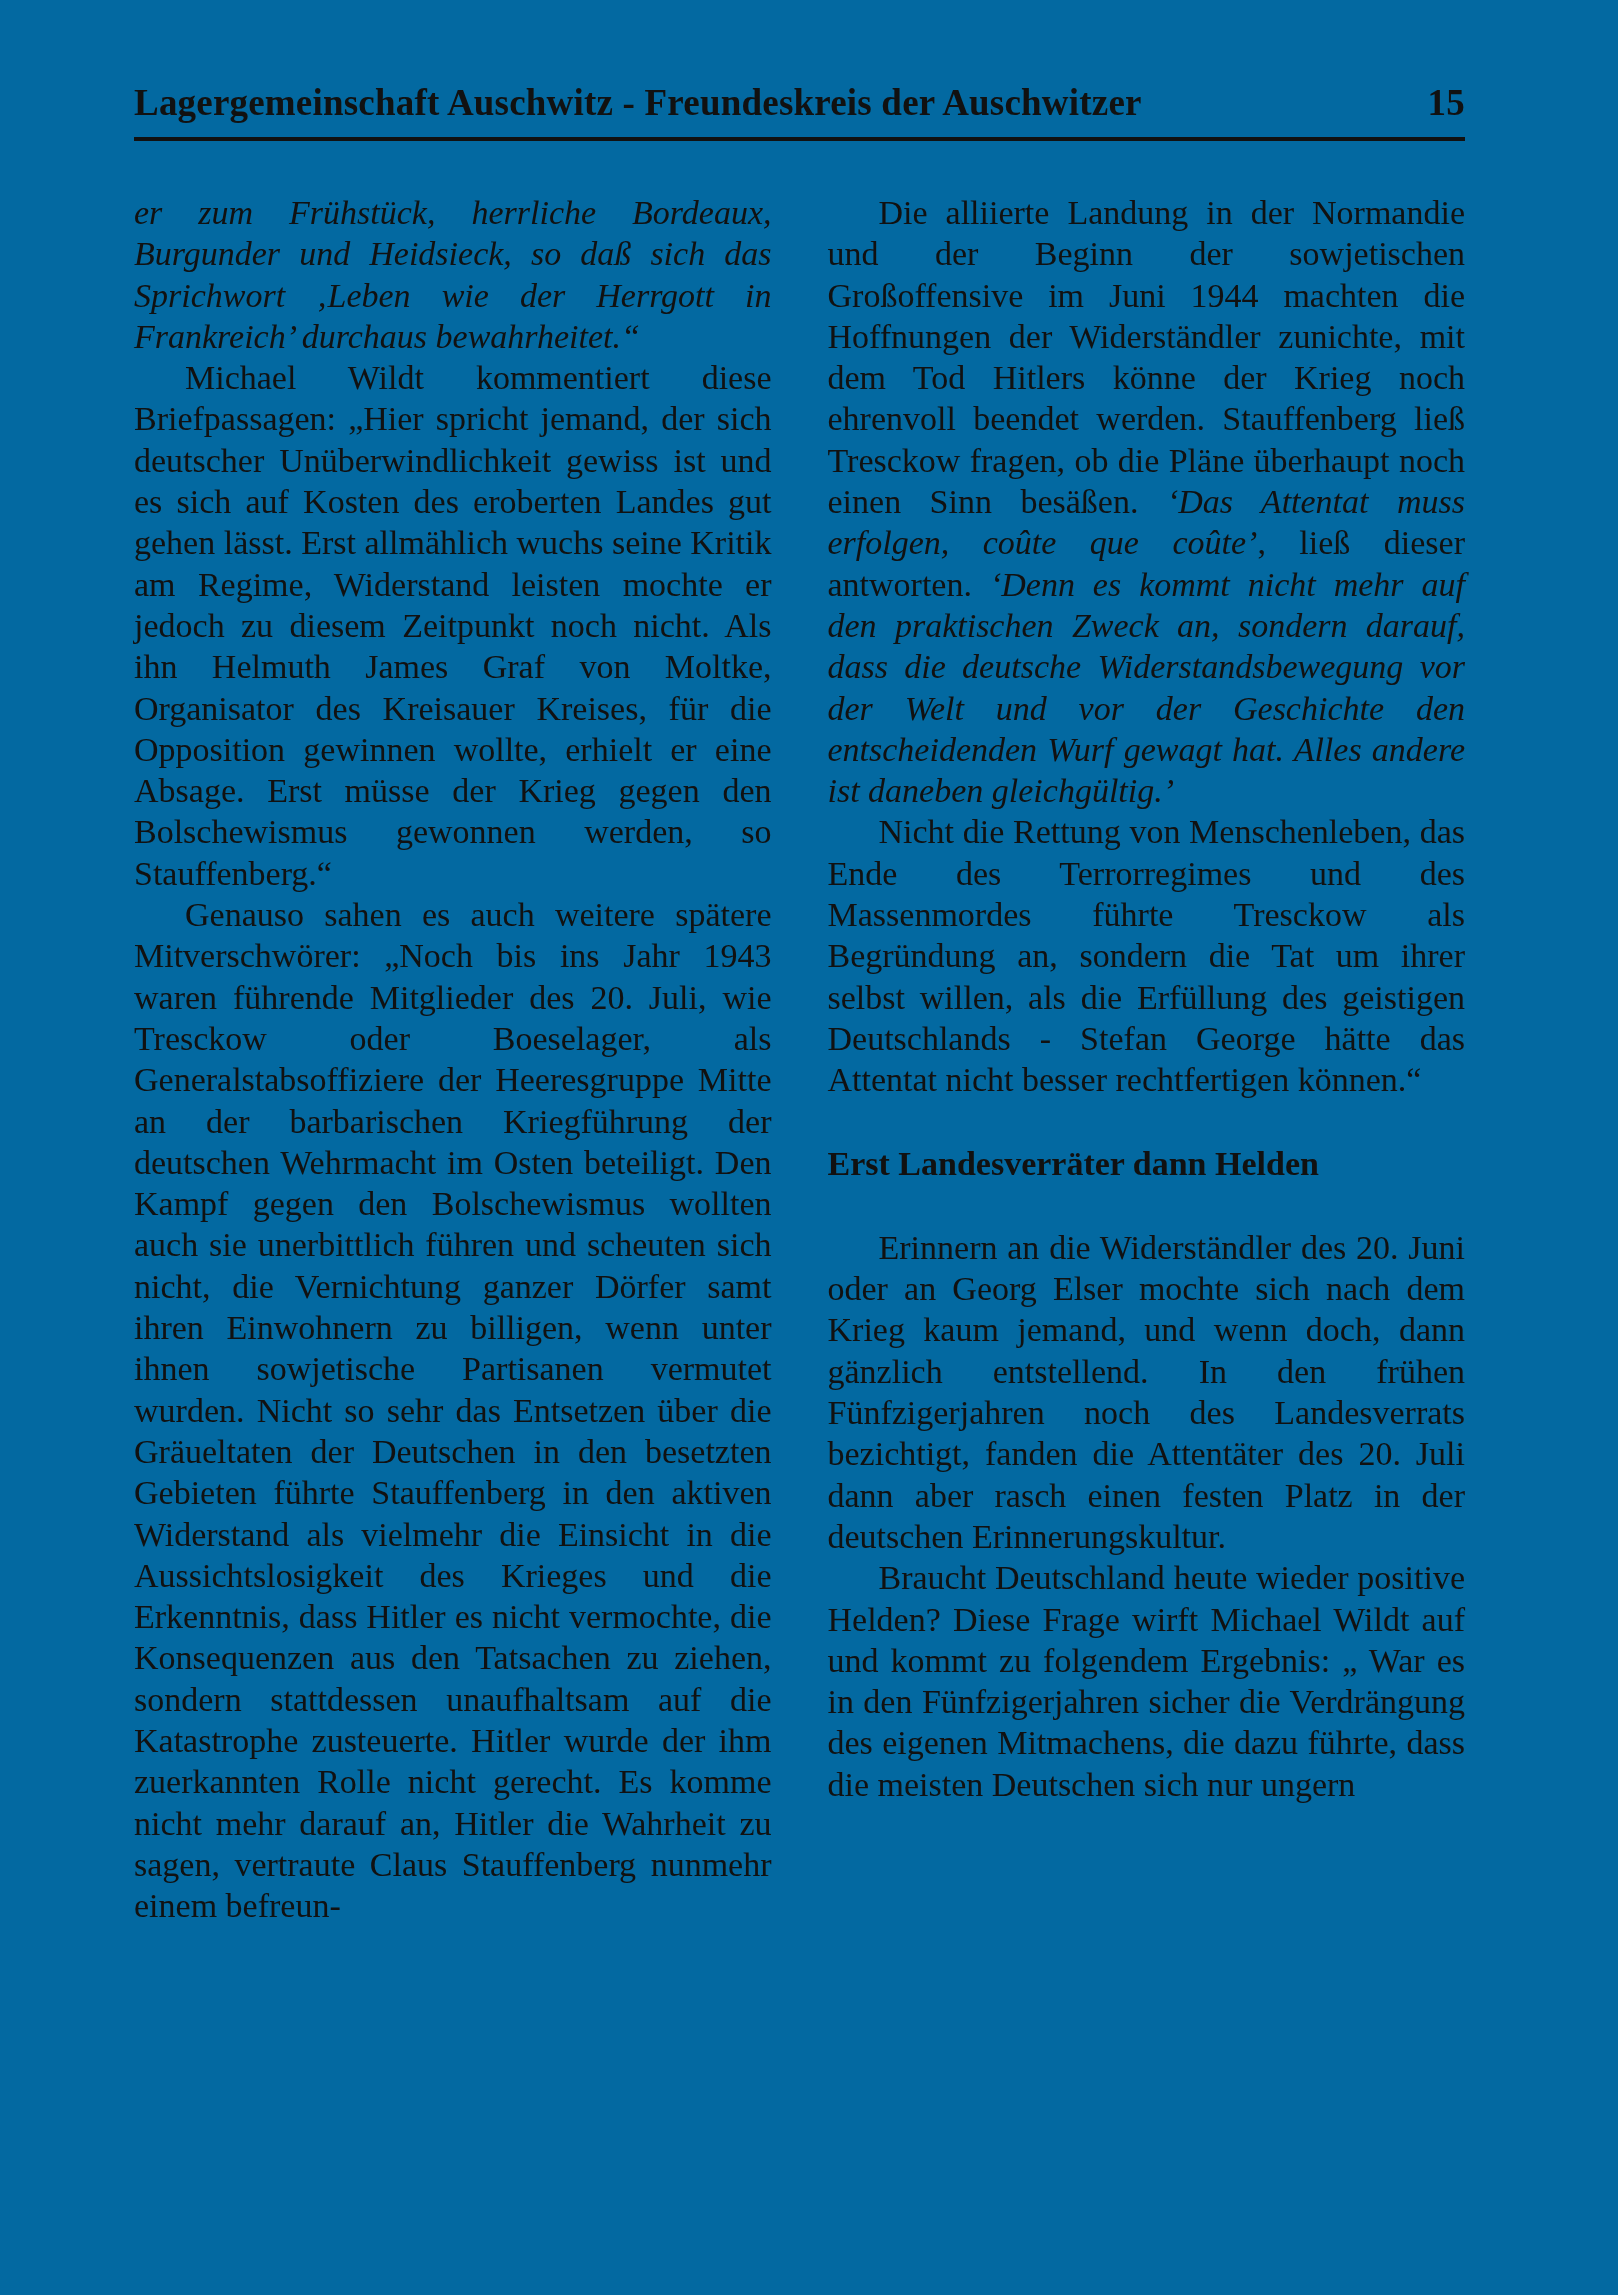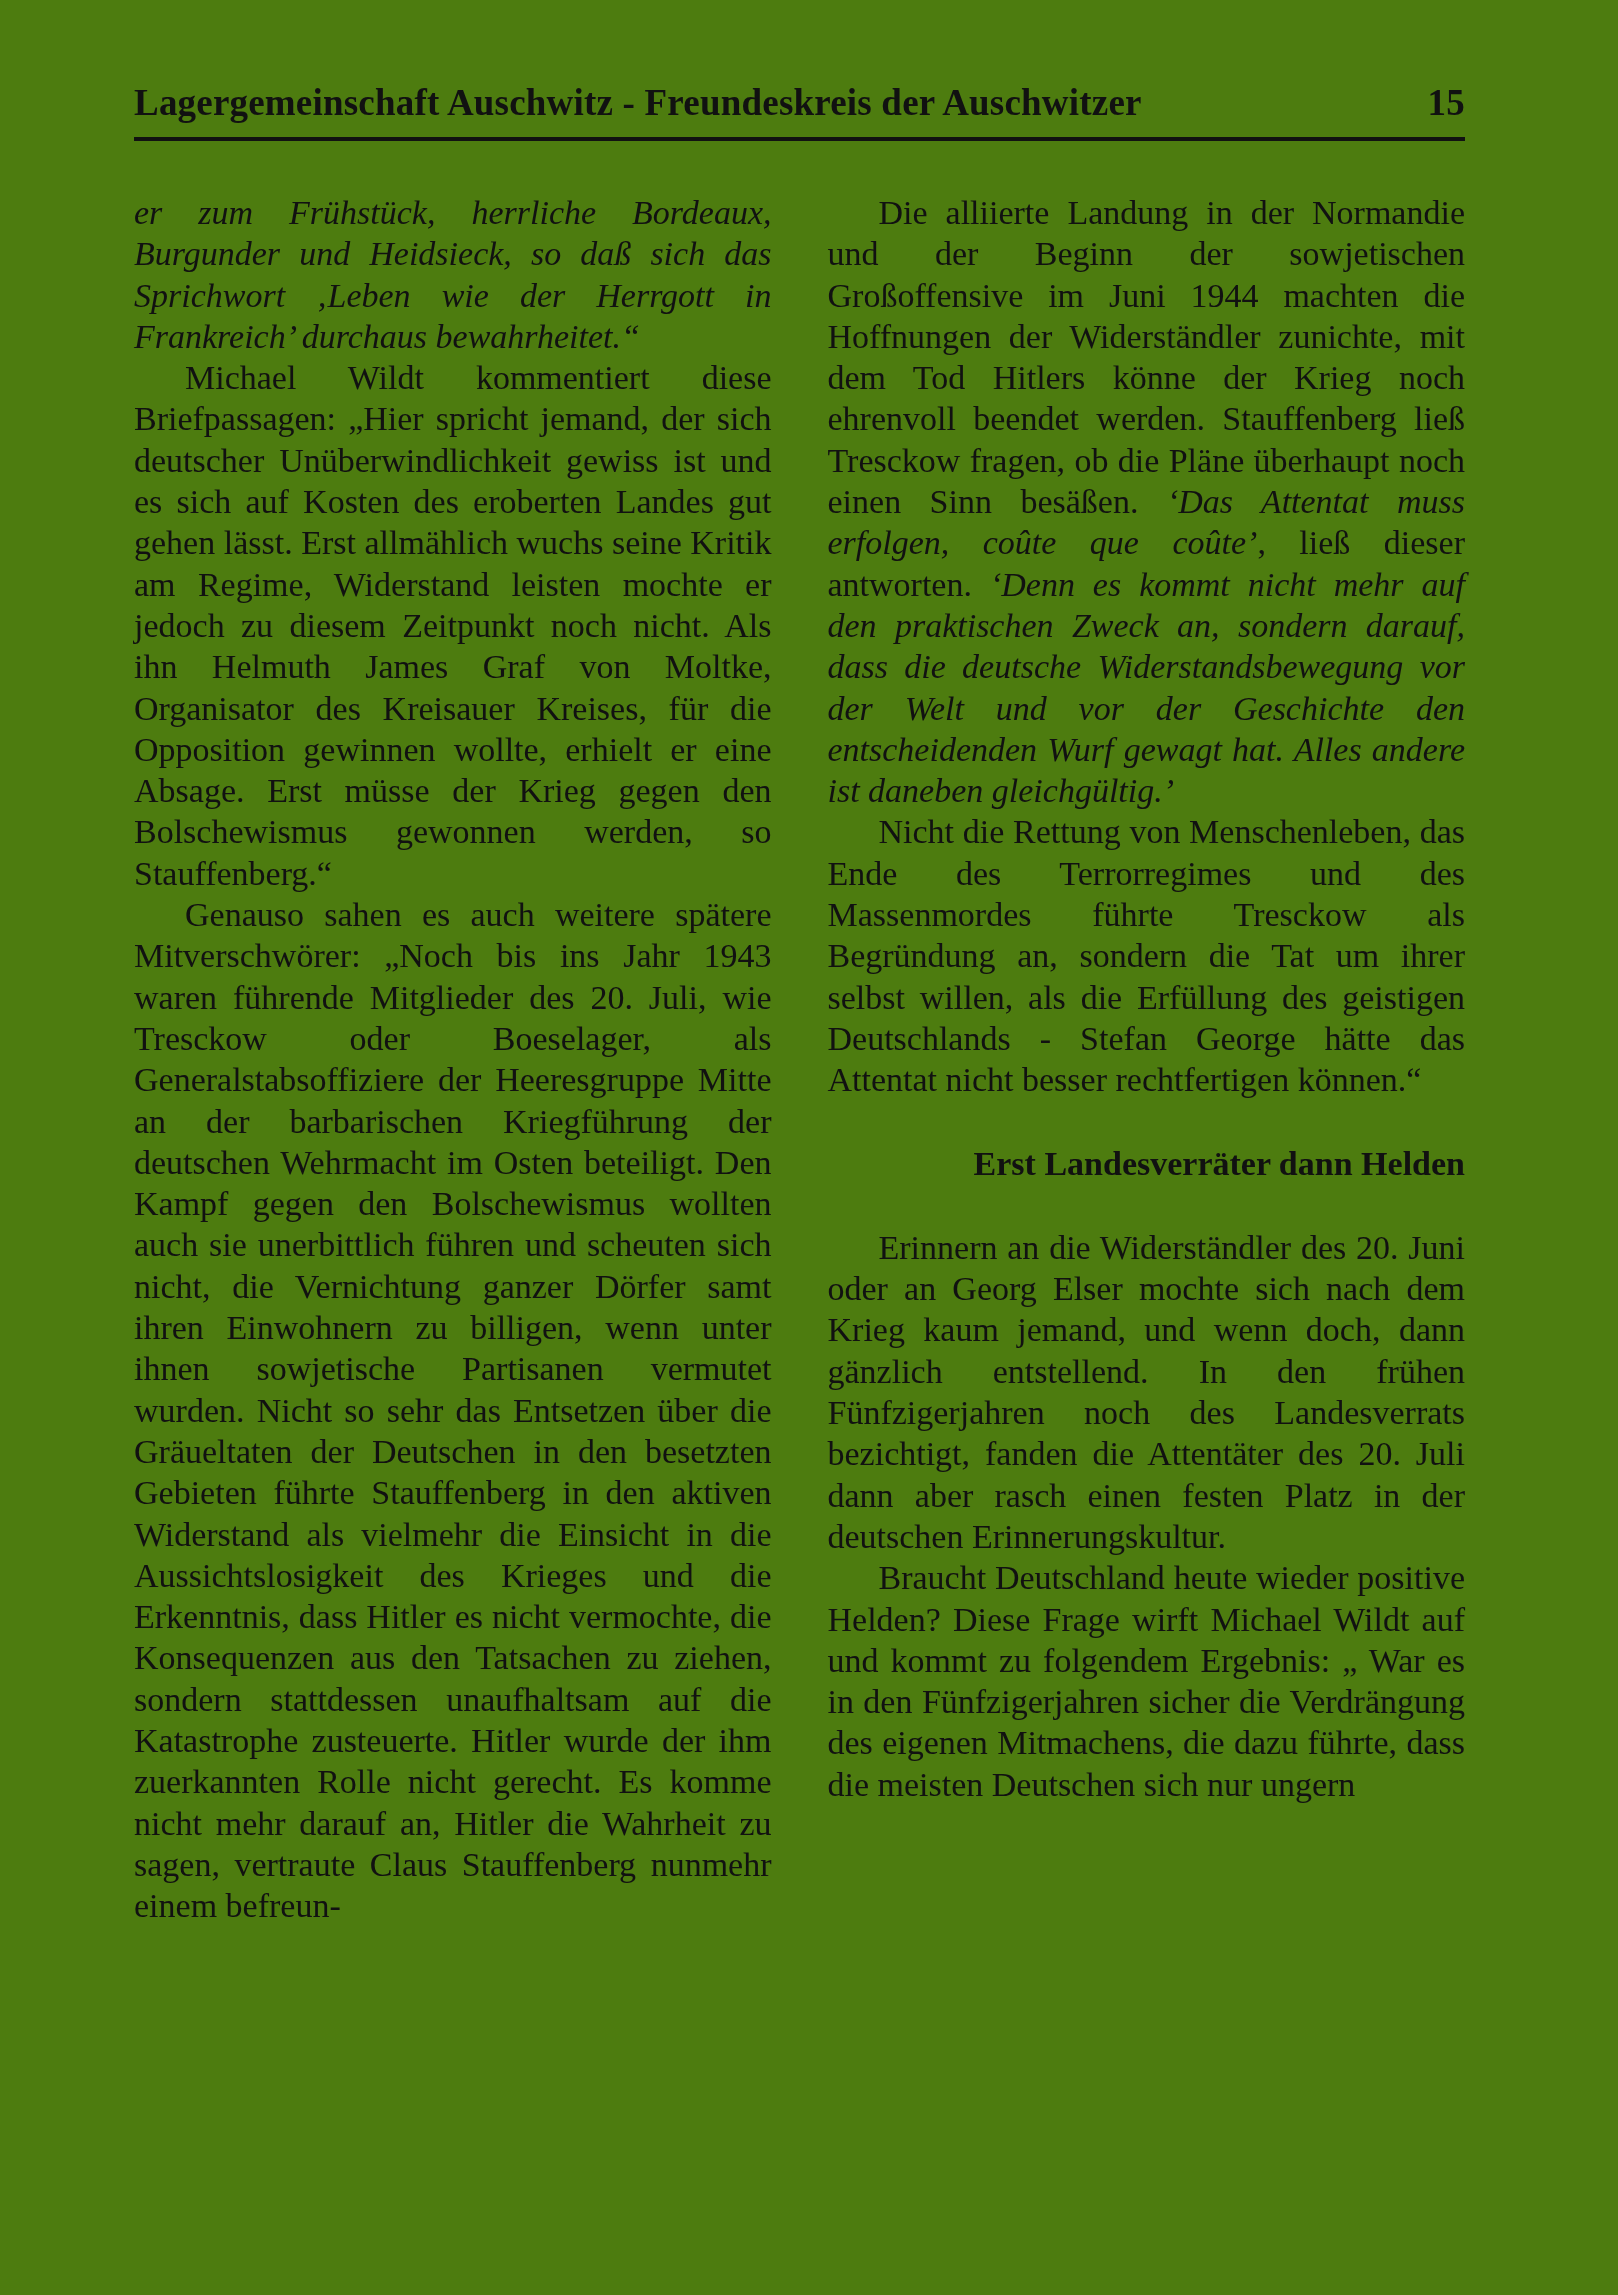--- a/index.html
+++ b/index.html
@@ -5,21 +5,21 @@
   html, body {
     margin: 0;
     padding: 0;
     background: #ffffff;
   }
   .page {
     position: relative;
     width: 1618px;
     height: 2295px;
     box-sizing: border-box;
-    background: #4d7c0f;
+    background: #0369a1;
     color: #111111;
     font-family: "Liberation Serif", "DejaVu Serif", serif;
     padding: 81px 153px 93px 134px;
     overflow: hidden;
   }
   .page-header {
     display: flex;
     justify-content: space-between;
     align-items: baseline;
     font-weight: bold;
@@ -45,21 +45,21 @@
     -webkit-hyphens: auto;
   }
   .col p {
     margin: 0;
     padding: 0;
   }
   .col p.indent { text-indent: 1.5em; }
   .col .italic { font-style: italic; }
   .col p.heading {
     font-weight: bold;
-    text-align: right;
+    text-align: left;
     text-indent: 0;
     margin-top: 1.25em;
     margin-bottom: 1.25em;
   }
 </style>
 </head>
 <body>
 
 <div class="page">
   <div class="page-header">

